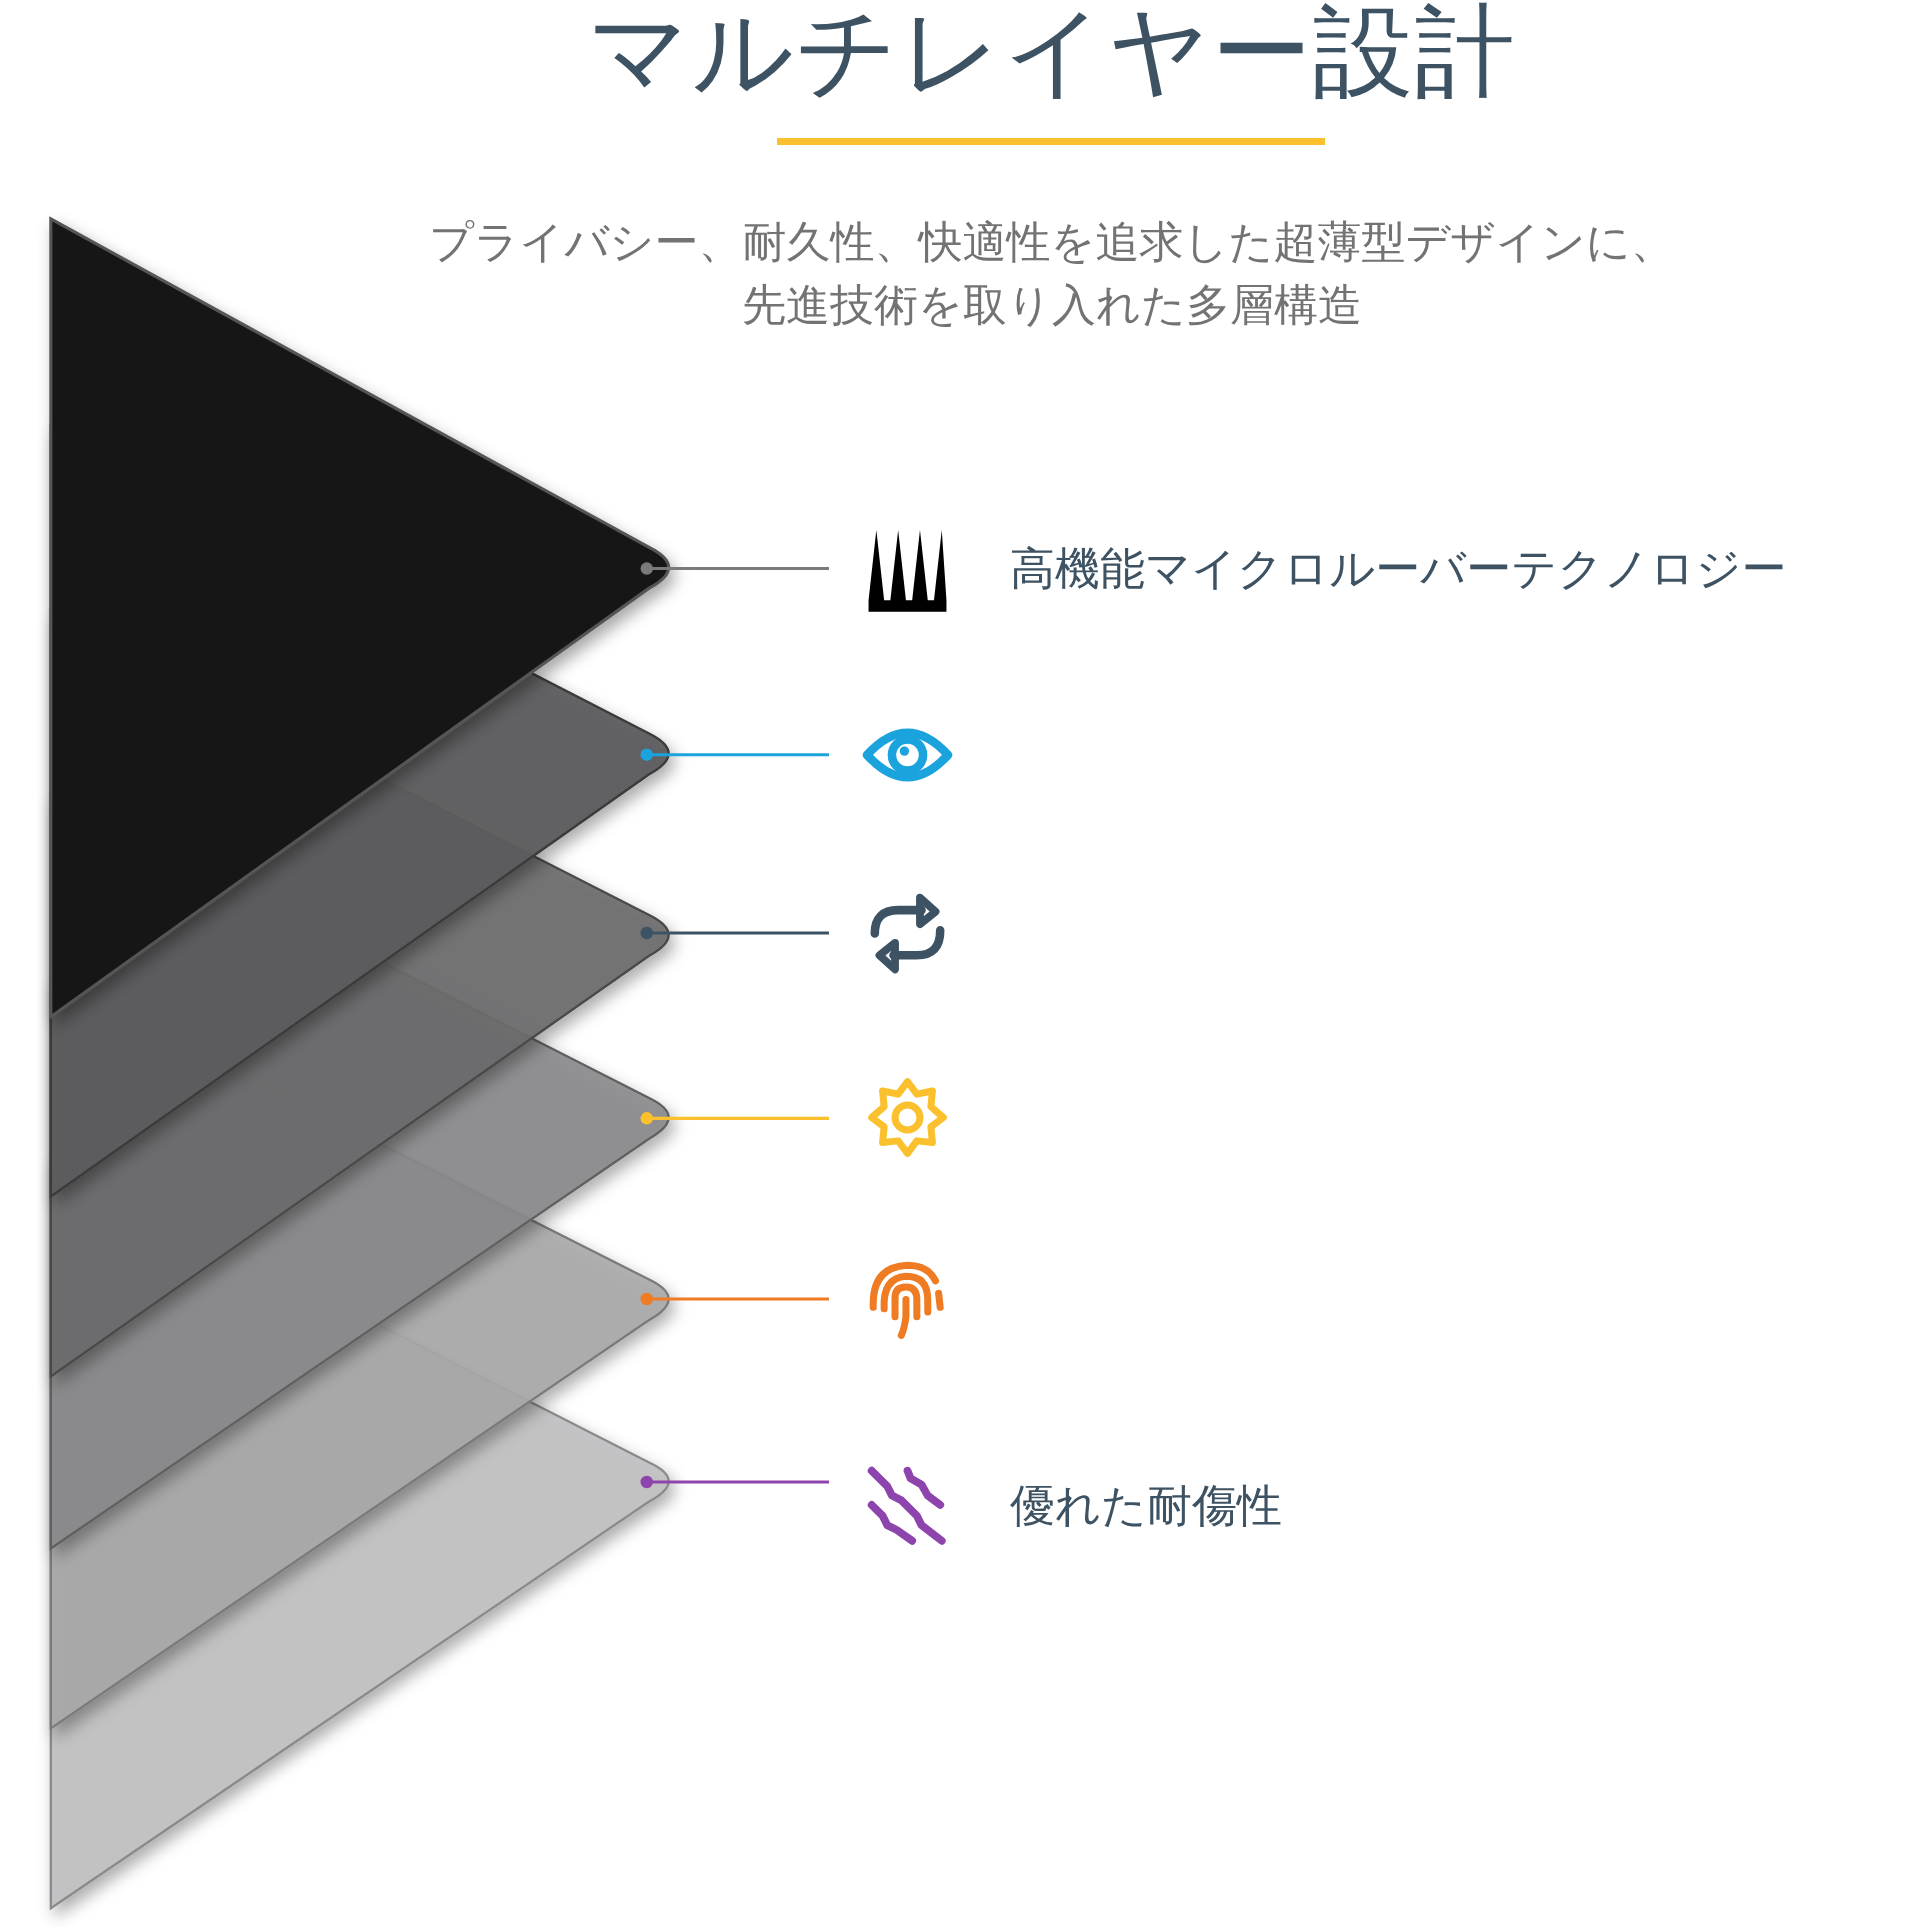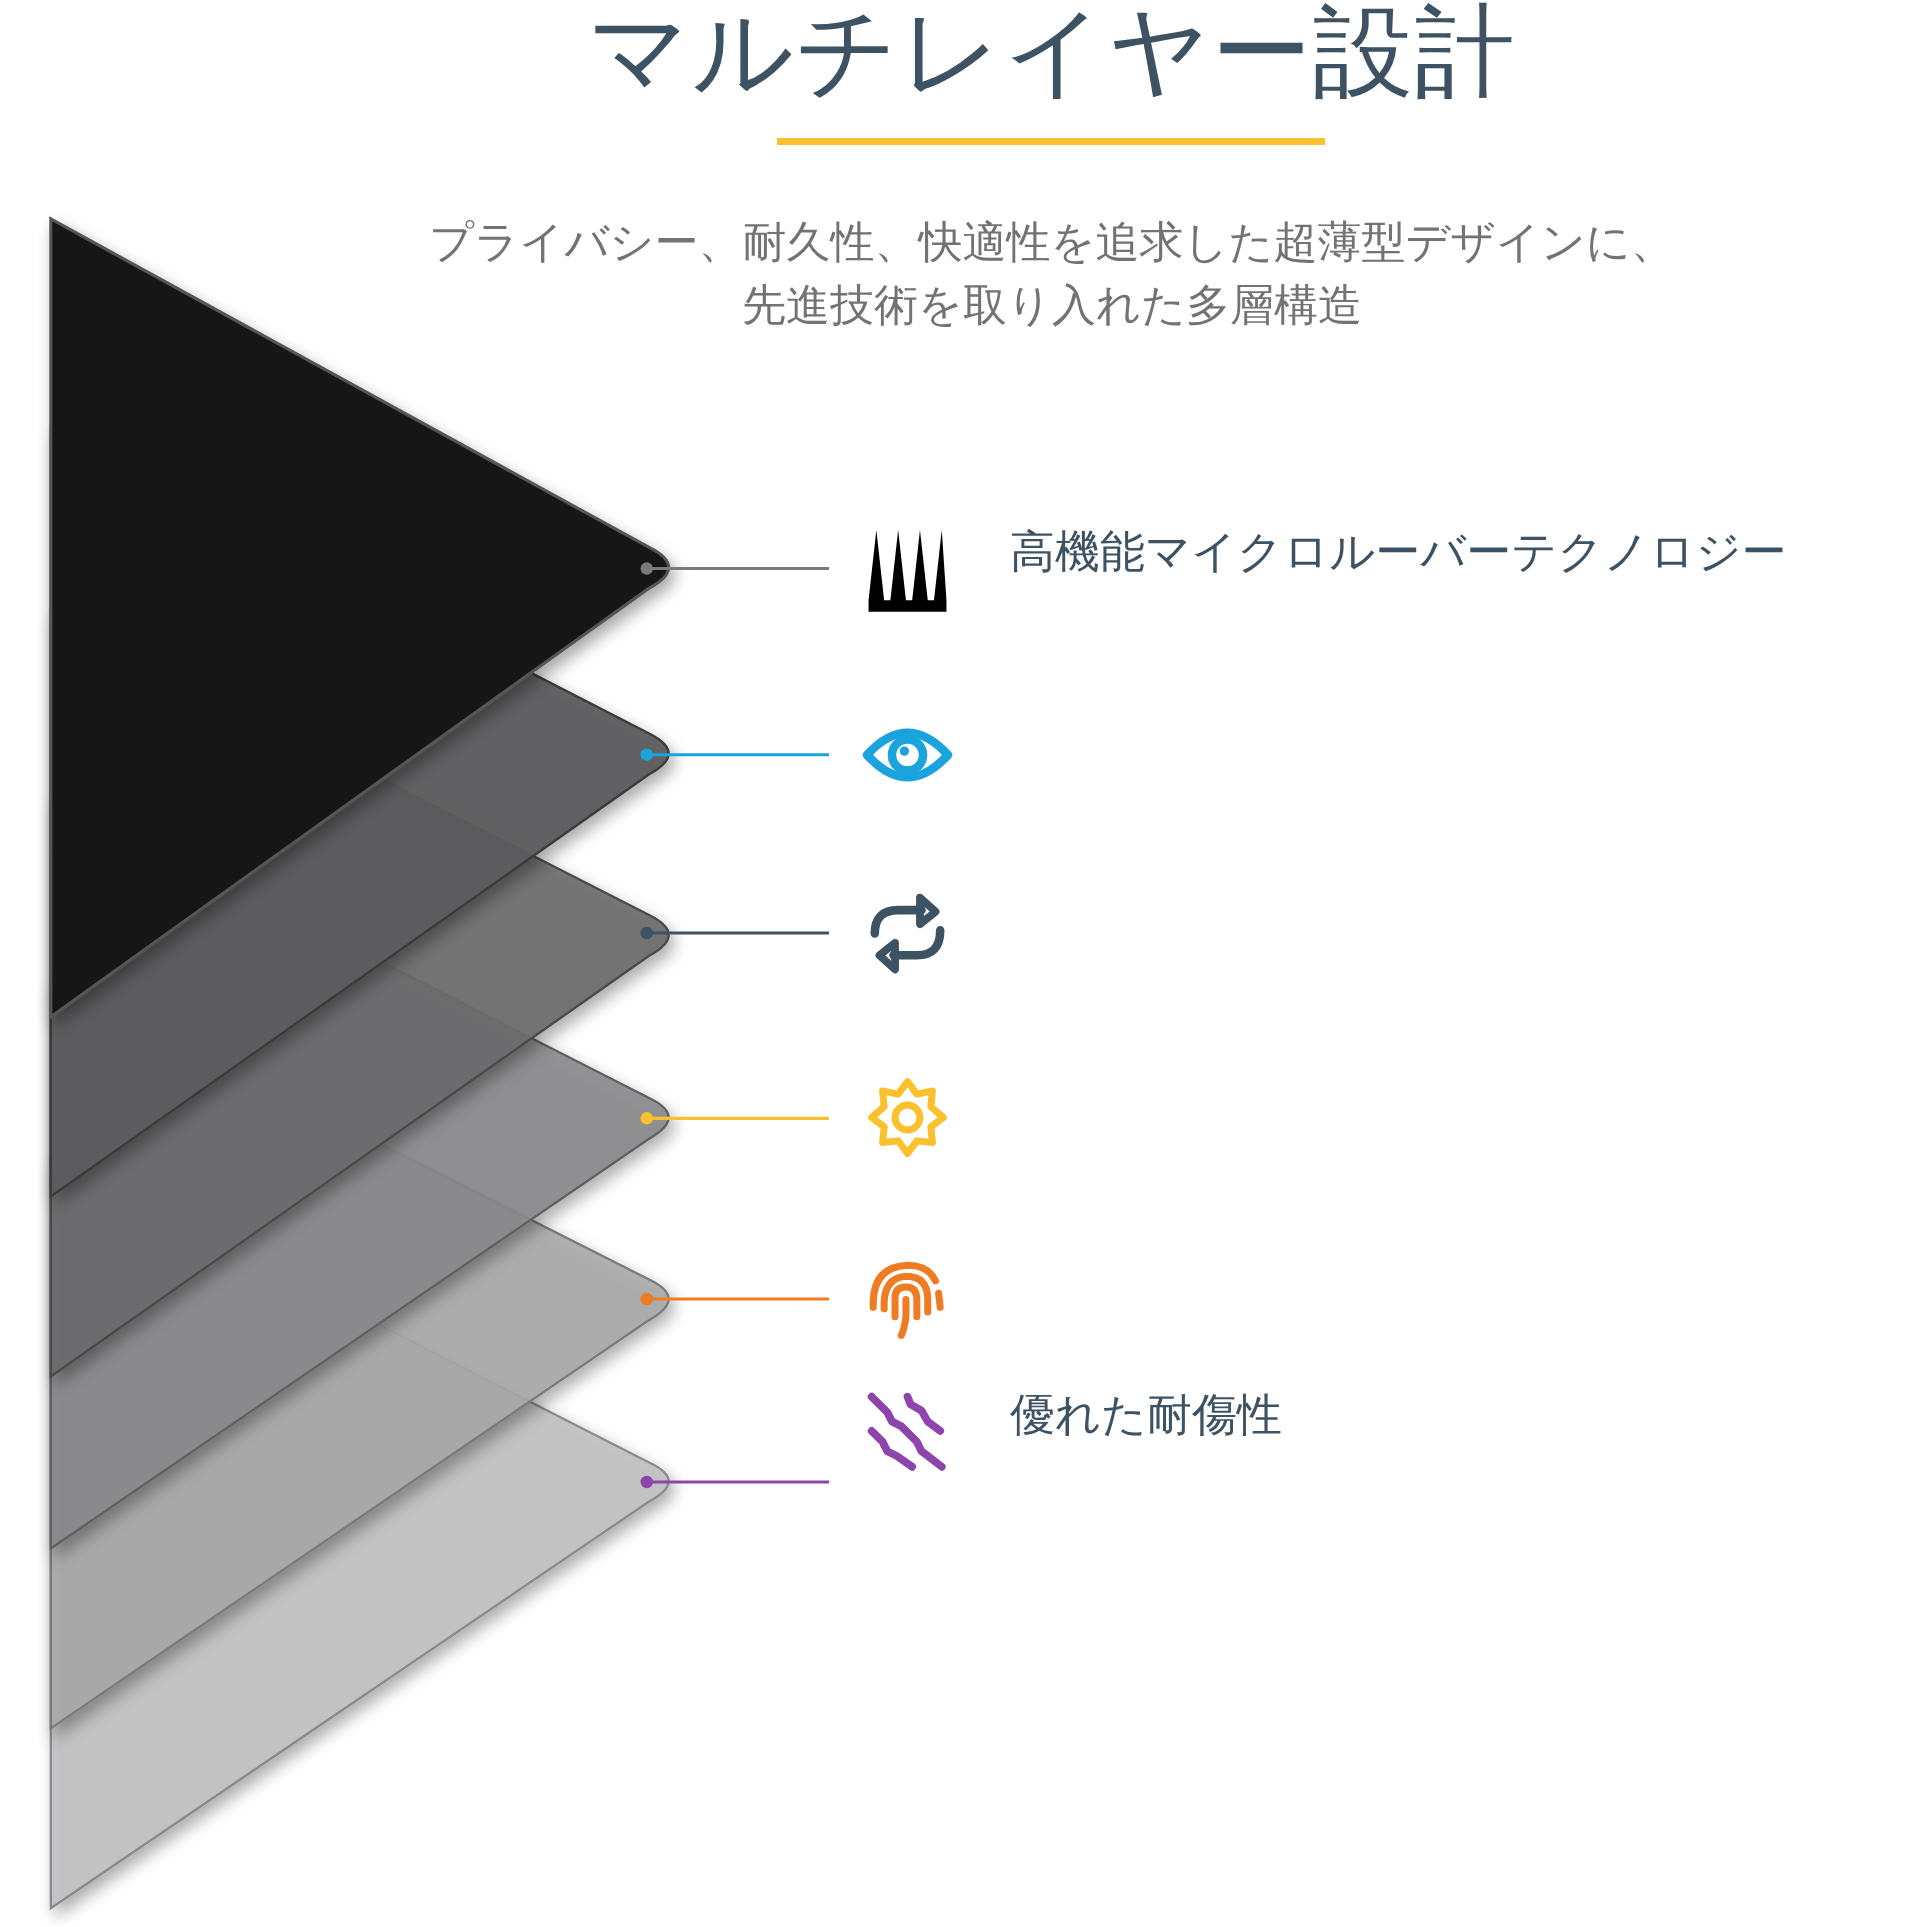--- a/index.html
+++ b/index.html
@@ -4,21 +4,21 @@
 <style>
   html, body { margin:0; padding:0; background:#ffffff; }
   body { width:1927px; height:1927px; position:relative; overflow:hidden;
          font-family:"DejaVu Sans", "Liberation Sans", sans-serif; }
   .title { position:absolute; left:0; width:2104px; top:-7.8px; text-align:center;
            font-size:100px; color:#3d5263; font-weight:300; letter-spacing:1.6px; line-height:1.2; }
   .title-rule { position:absolute; left:777px; top:138px; width:548px; height:7px; background:#fbc02d; }
   .subtitle { position:absolute; left:0; width:2104px; top:210px; text-align:center;
               font-size:44px; color:#737373; line-height:63px; }
   .layers-svg { position:absolute; left:0; top:0; }
-  .feature { position:absolute; left:860px; height:94px; display:flex; }
+  .feature { position:absolute; left:860px; height:94px; display:flex; align-items:center; }
   .feature .icon { width:94px; height:94px; display:flex; align-items:center; justify-content:center; }
   .feature .label { margin-left:56px; font-size:45px; color:#3d5263; white-space:nowrap; }
 </style>
 </head>
 <body>
 
 <div class="title">マルチレイヤー設計</div>
 <div class="title-rule"></div>
 <div class="subtitle">
   <div>プライバシー、耐久性、快適性を追求した超薄型デザインに、</div>
@@ -123,21 +123,21 @@
         <path d="M8,62 Q6,10 52,8 Q78,8 88,28"></path>
         <path d="M92,44 L94,62"></path>
         <path d="M22,64 Q20,24 50,22 Q78,22 78,52 L78,68"></path>
         <path d="M36,74 L36,50 Q36,36 50,36 Q64,36 64,52 L64,74"></path>
         <path d="M50,52 L50,74 Q48,90 44,98"></path>
       </g>
     </svg>
   </div>
 </div>
 
-<div class="feature" style="top:1385px">
+<div class="feature" style="top:1459px">
   <div class="icon">
     <svg width="81" height="81" viewBox="0 0 104 104">
       <g fill="none" stroke="#8e44ad" stroke-width="10" stroke-linecap="round" stroke-linejoin="round">
         <path d="M6,6 L26,26 L32,38 L44,44 L64,64 L70,76 L96,96"></path>
         <path d="M52,6 L56,16 L70,24 L78,38 L94,50"></path>
         <path d="M6,50 L20,64 L26,76 L38,82 L58,96"></path>
       </g>
     </svg>
   </div>
   <div class="label">優れた耐傷性</div>

